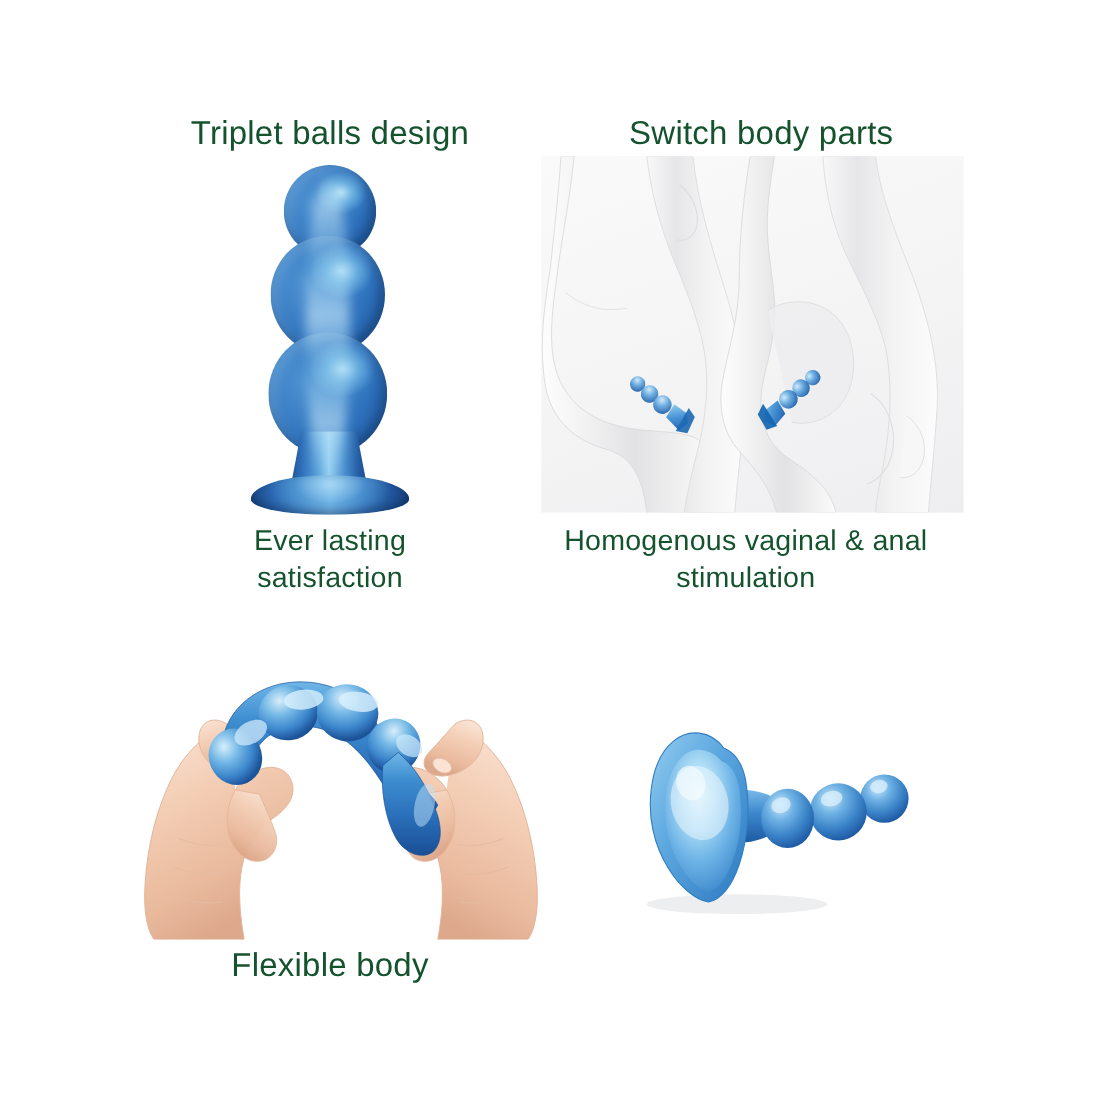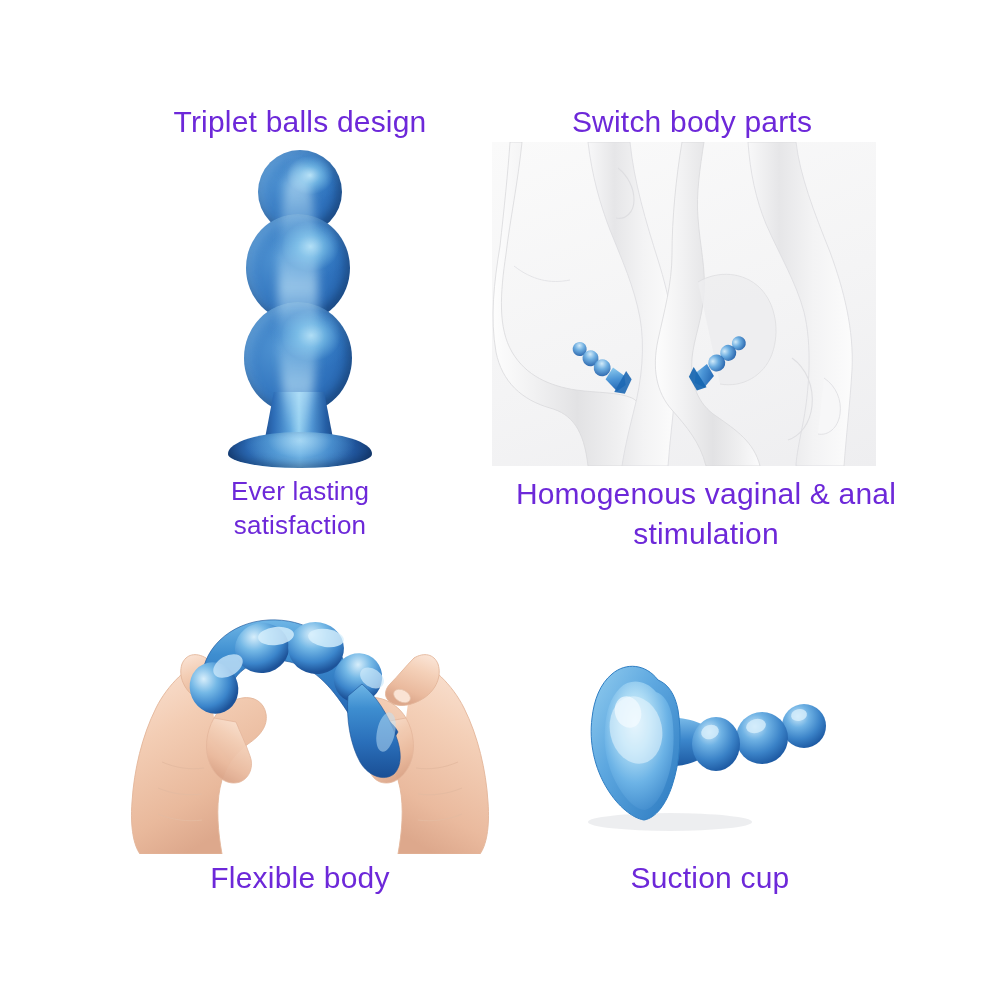--- a/index.html
+++ b/index.html
@@ -20,21 +20,21 @@
   .board {
     position: absolute;
     inset: 0;
     background: #ffffff;
   }
 
   
   .caption {
     position: absolute;
     text-align: center;
-    color: #6d28d9;
+    color: #14532d;
     font-family: "Liberation Sans", sans-serif;
     font-weight: 400;
     letter-spacing: 0.2px;
     line-height: 1.32;
     white-space: pre-line;
   }
 
   
   #cap-triplet {
     left: 110px; top: 102px; width: 380px;
@@ -127,22 +127,22 @@
     border-radius: 50%;
     pointer-events: none;
   }
 
   
   #cap-switch {
     left: 512px; top: 102px; width: 360px;
     font-size: 30px;
   }
   #cap-homogenous {
-    left: 508px; top: 474px; width: 396px;
-    font-size: 30px;
+    left: 480px; top: 474px; width: 396px;
+    font-size: 26px;
   }
   #body-panel {
     position: absolute;
     left: 492px; top: 142px;
     width: 384px; height: 324px;
     background: linear-gradient(160deg, #fafafa 0%, #f4f4f5 55%, #eeeef0 100%);
     overflow: hidden;
   }
   .torso-svg { position: absolute; inset: 0; }
 
@@ -436,15 +436,14 @@
 
       <ellipse cx="86" cy="80" rx="26" ry="34" transform="rotate(-12 86 80)" fill="#e8f6fe" opacity="0.55"></ellipse>
       <ellipse cx="78" cy="62" rx="13" ry="16" transform="rotate(-18 78 62)" fill="#f4fbff" opacity="0.7"></ellipse>
 
       <ellipse cx="160" cy="82" rx="9" ry="7" transform="rotate(-18 160 82)" fill="#d6eefb" opacity="0.8"></ellipse>
       <ellipse cx="206" cy="76" rx="10" ry="7" transform="rotate(-14 206 76)" fill="#d6eefb" opacity="0.8"></ellipse>
       <ellipse cx="249" cy="65" rx="8" ry="6" transform="rotate(-12 249 65)" fill="#d6eefb" opacity="0.8"></ellipse>
     </svg>
   </div>
 
-  <div class="caption" id="cap-suction">Suction cup</div>
 
 </div>
 
 </body></html>

